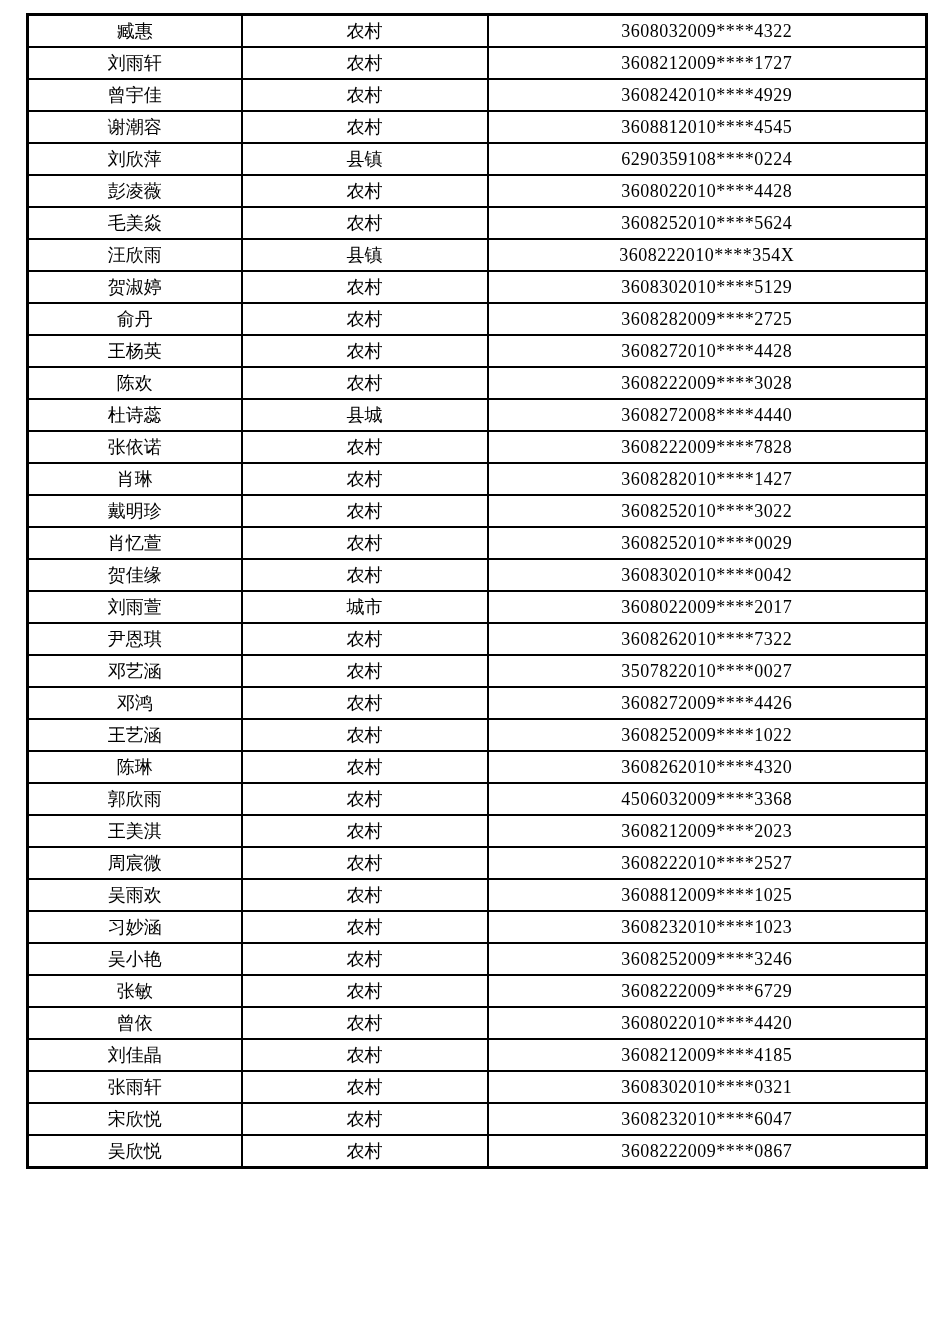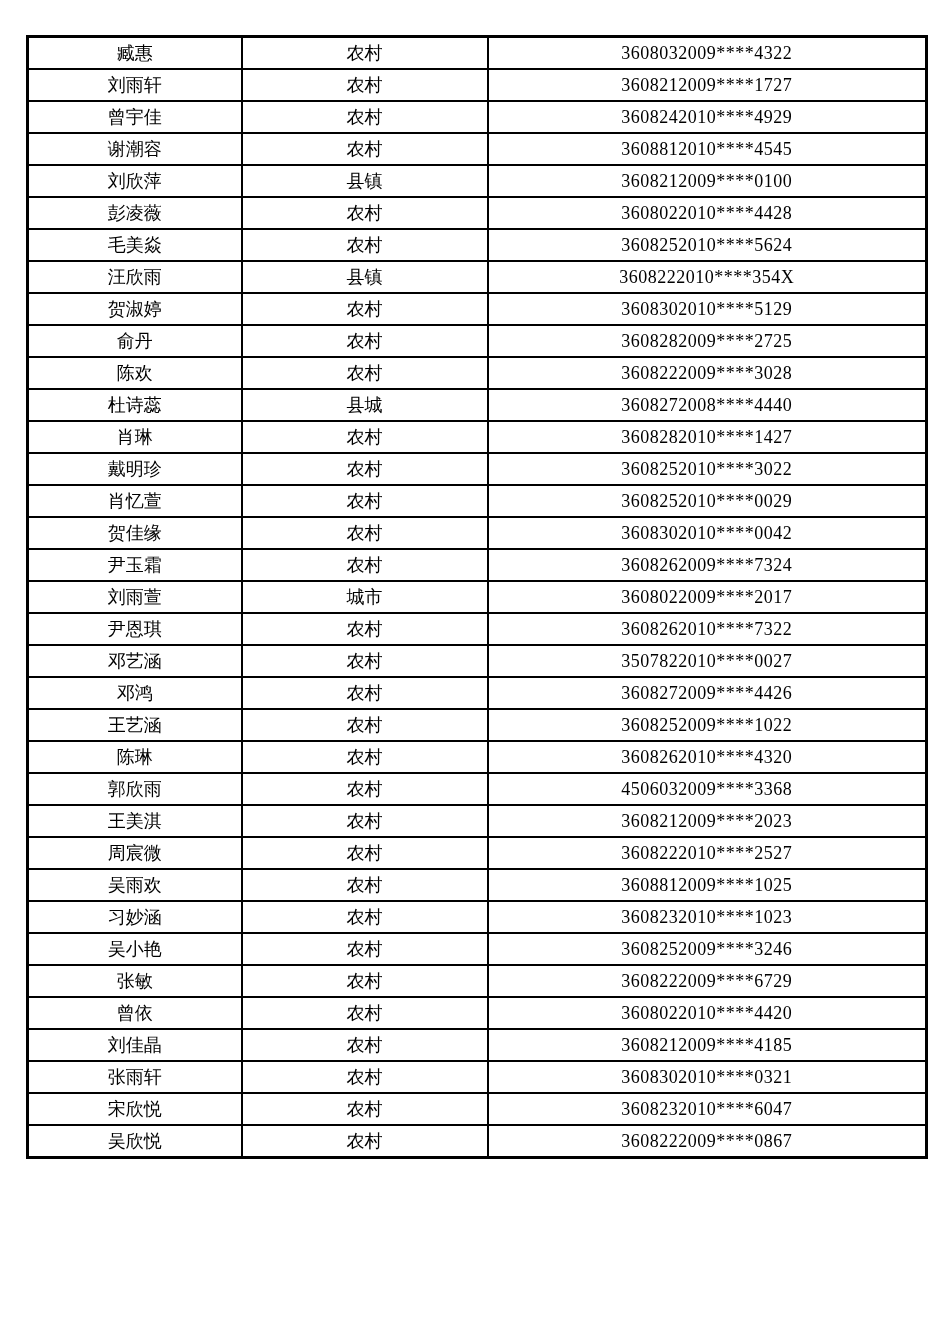--- a/index.html
+++ b/index.html
@@ -10,21 +10,21 @@
   body {
     width: 950px;
     height: 1343px;
     position: relative;
     font-family: "Liberation Serif", "DejaVu Serif", serif;
     color: #000000;
   }
   .table-wrap {
     position: absolute;
     left: 26px;
-    top: 35px;
+    top: 13px;
     width: 877px;
   }
   table.records {
     border-collapse: collapse;
     table-layout: fixed;
     width: 899px;
     border: 3px solid #000000;
   }
   table.records td {
     border: 2px solid #000000;
@@ -72,21 +72,21 @@
     <td class="id-cell">3608242010****4929</td>
   </tr>
         <tr>
     <td class="name-cell">谢潮容</td>
     <td class="type-cell">农村</td>
     <td class="id-cell">3608812010****4545</td>
   </tr>
         <tr>
     <td class="name-cell">刘欣萍</td>
     <td class="type-cell">县镇</td>
-    <td class="id-cell">3608212009****0100</td>
+    <td class="id-cell">6290359108****0224</td>
   </tr>
         <tr>
     <td class="name-cell">彭凌薇</td>
     <td class="type-cell">农村</td>
     <td class="id-cell">3608022010****4428</td>
   </tr>
         <tr>
     <td class="name-cell">毛美焱</td>
     <td class="type-cell">农村</td>
     <td class="id-cell">3608252010****5624</td>
@@ -100,53 +100,58 @@
     <td class="name-cell">贺淑婷</td>
     <td class="type-cell">农村</td>
     <td class="id-cell">3608302010****5129</td>
   </tr>
         <tr>
     <td class="name-cell">俞丹</td>
     <td class="type-cell">农村</td>
     <td class="id-cell">3608282009****2725</td>
   </tr>
         <tr>
+    <td class="name-cell">王杨英</td>
+    <td class="type-cell">农村</td>
+    <td class="id-cell">3608272010****4428</td>
+  </tr>
+        <tr>
     <td class="name-cell">陈欢</td>
     <td class="type-cell">农村</td>
     <td class="id-cell">3608222009****3028</td>
   </tr>
         <tr>
     <td class="name-cell">杜诗蕊</td>
     <td class="type-cell">县城</td>
     <td class="id-cell">3608272008****4440</td>
   </tr>
         <tr>
+    <td class="name-cell">张依诺</td>
+    <td class="type-cell">农村</td>
+    <td class="id-cell">3608222009****7828</td>
+  </tr>
+        <tr>
     <td class="name-cell">肖琳</td>
     <td class="type-cell">农村</td>
     <td class="id-cell">3608282010****1427</td>
   </tr>
         <tr>
     <td class="name-cell">戴明珍</td>
     <td class="type-cell">农村</td>
     <td class="id-cell">3608252010****3022</td>
   </tr>
         <tr>
     <td class="name-cell">肖忆萱</td>
     <td class="type-cell">农村</td>
     <td class="id-cell">3608252010****0029</td>
   </tr>
         <tr>
     <td class="name-cell">贺佳缘</td>
     <td class="type-cell">农村</td>
     <td class="id-cell">3608302010****0042</td>
-  </tr>
-        <tr>
-    <td class="name-cell">尹玉霜</td>
-    <td class="type-cell">农村</td>
-    <td class="id-cell">3608262009****7324</td>
   </tr>
         <tr>
     <td class="name-cell">刘雨萱</td>
     <td class="type-cell">城市</td>
     <td class="id-cell">3608022009****2017</td>
   </tr>
         <tr>
     <td class="name-cell">尹恩琪</td>
     <td class="type-cell">农村</td>
     <td class="id-cell">3608262010****7322</td>

